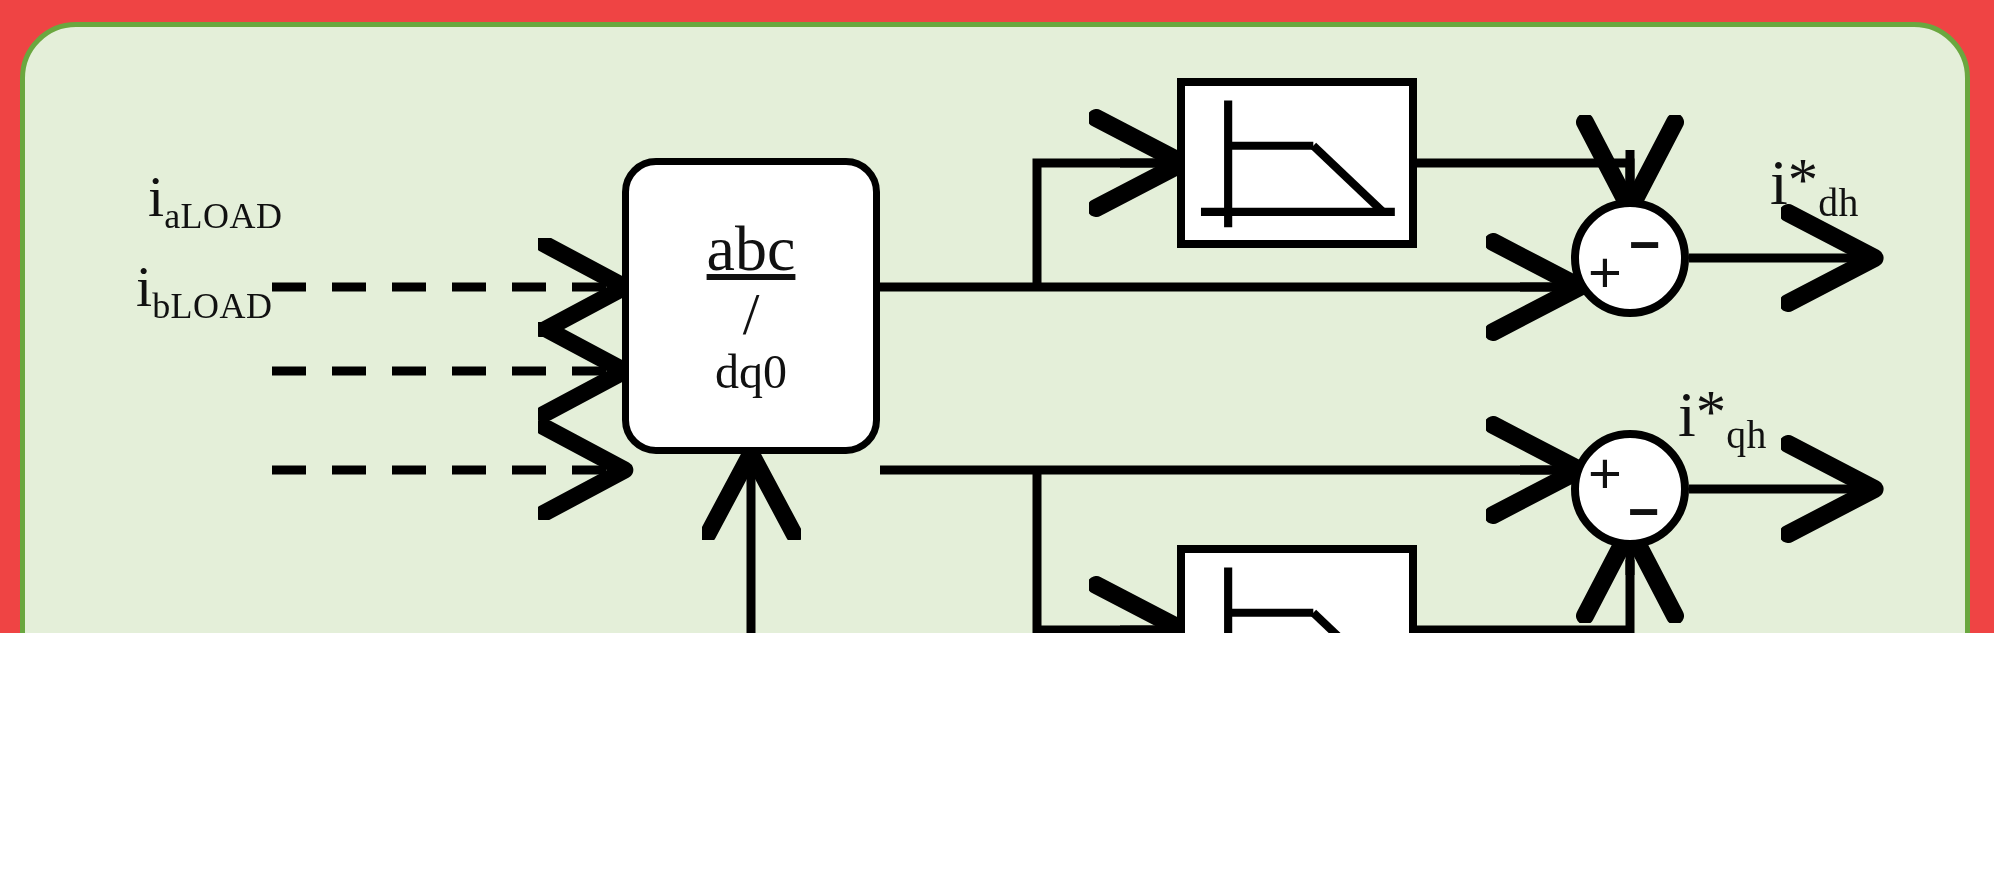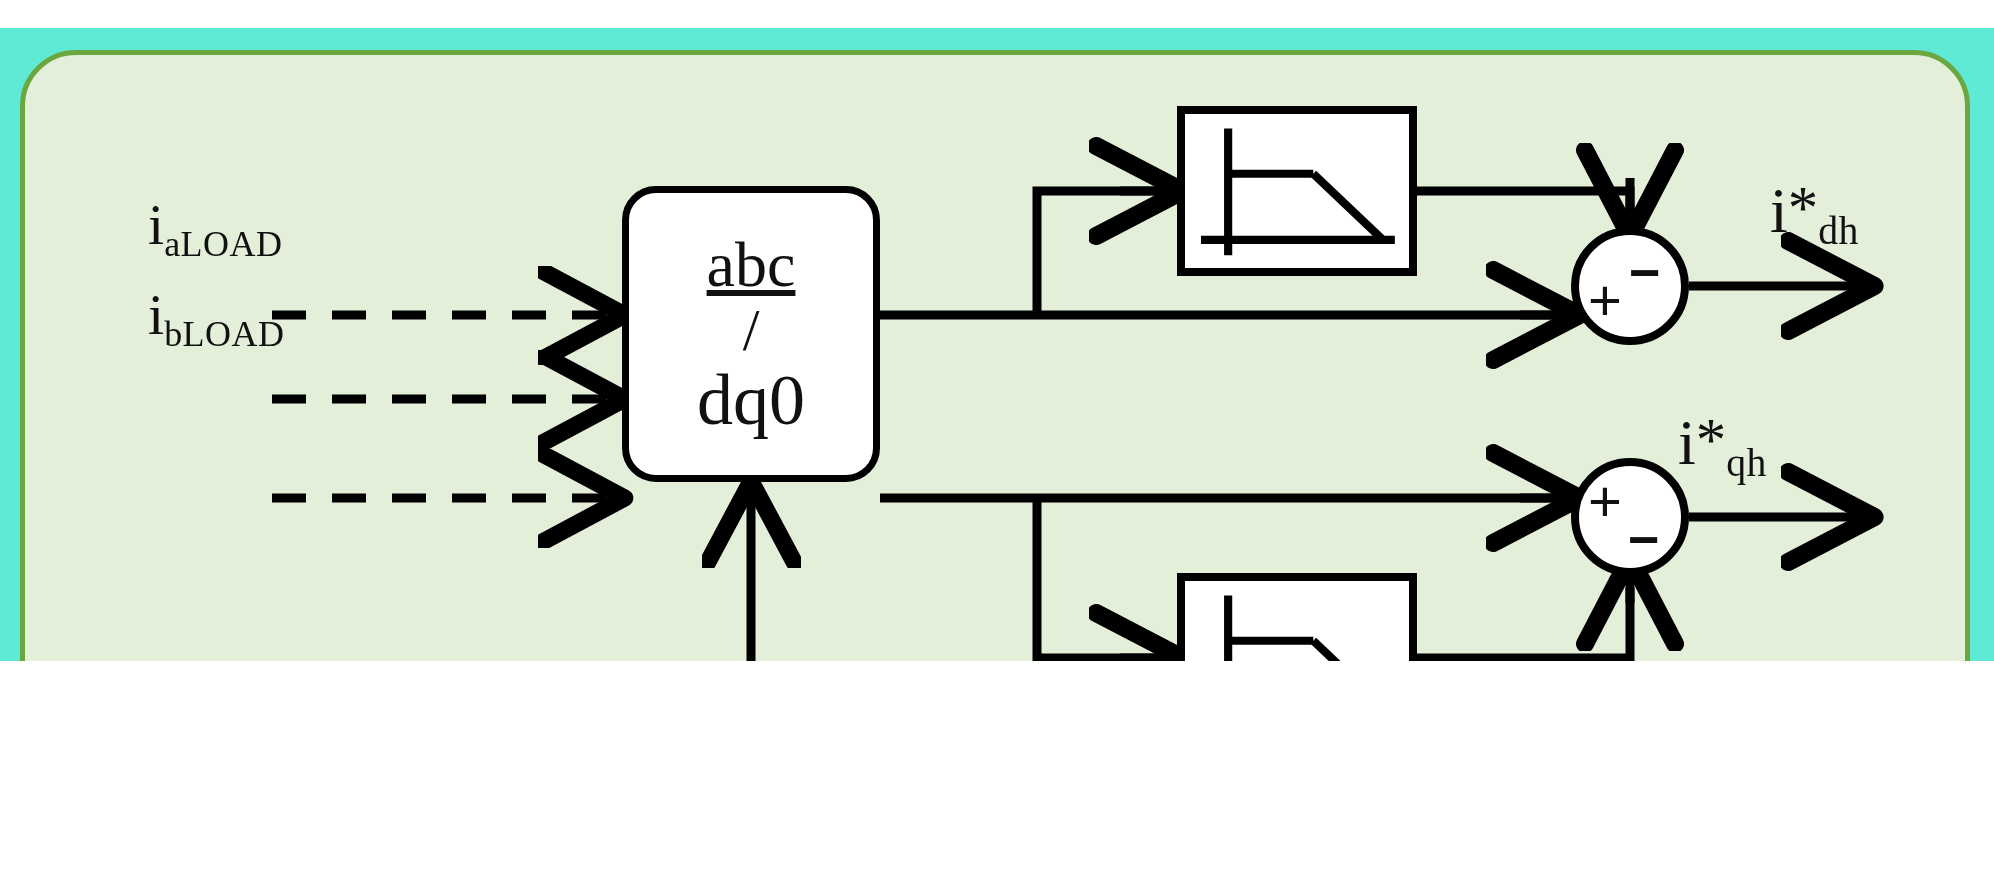--- a/index.html
+++ b/index.html
@@ -1,32 +1,32 @@
 <!DOCTYPE html>
 <html><head>
 <meta charset="utf-8">
 <style>
   html,body{margin:0;padding:0;background:#ffffff;}
-  #stage{position:relative;width:1994px;height:633px;background:#5eead4;
-         font-family:"Liberation Serif","DejaVu Serif",serif;overflow:hidden;margin-top:28px;}
+  #stage{position:relative;width:1994px;height:633px;background:#ef4444;
+         font-family:"Liberation Serif","DejaVu Serif",serif;overflow:hidden;}
   .panel{position:absolute;left:20px;top:22px;width:1950px;height:836px;
          box-sizing:border-box;background:#e4efd9;border:5px solid #6aa73f;
          border-radius:56px;}
   .lbl{position:absolute;color:#111;white-space:nowrap;line-height:1;}
   .sub{font-size:0.62em;vertical-align:-0.32em;letter-spacing:0.5px;}
   .star{font-size:0.95em;vertical-align:0.06em;}
   svg.wires{position:absolute;left:0;top:0;width:1994px;height:879px;
             pointer-events:none;}
   .blk{position:absolute;background:#ffffff;border:7px solid #000;box-sizing:border-box;}
   .xform{left:622px;top:158px;width:258px;height:296px;border-radius:34px;
          display:flex;flex-direction:column;align-items:center;justify-content:center;}
   .xform span{display:block;text-align:center;color:#111;}
   .xform .l1{font-size:64px;line-height:1.0;text-decoration:underline;}
   .xform .l2{font-size:60px;line-height:1.05;margin:2px 0;}
-  .xform .l3{font-size:72px;line-height:1.0;}
+  .xform .l3{font-size:48px;line-height:1.0;}
   .lpf{width:240px;height:170px;border-width:8px;}
   .lpf1{left:1177px;top:78px;}
   .lpf2{left:1177px;top:545px;}
   .sumwrap{position:absolute;width:118px;height:118px;}
   .sum1{left:1571px;top:199px;}
   .sum2{left:1571px;top:430px;}
   .sumc{position:absolute;left:0;top:0;width:118px;height:118px;
         border:8px solid #000;border-radius:50%;background:#fff;box-sizing:border-box;}
   .sgn{position:absolute;color:#111;line-height:1;font-family:"Liberation Sans",sans-serif;}
   .sgn-plus{font-size:58px;font-weight:500;}
@@ -92,21 +92,21 @@
     </g>
     <g stroke="#000" stroke-width="9" fill="none" marker-end="url(#arwf)">
       <line x1="1689" y1="489" x2="1862" y2="489"></line>
     </g>
   </svg>
 
   <div class="lbl inlabel" style="left:148px;top:168px;">
     <span>i</span><span class="sub"><span>a</span><span>LOAD</span></span>
   </div>
 
-  <div class="lbl inlabel" style="left:148px;top:258px;">
+  <div class="lbl inlabel" style="left:136px;top:258px;">
     <span>i</span><span class="sub"><span>b</span><span>LOAD</span></span>
   </div>
 
 
   <div class="blk xform">
     <span class="l1">abc</span>
     <span class="l2">/</span>
     <span class="l3">dq0</span>
   </div>
 

